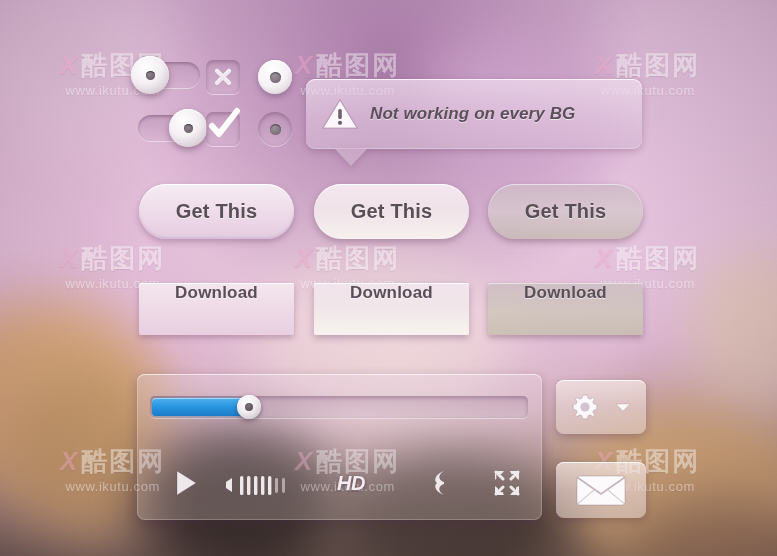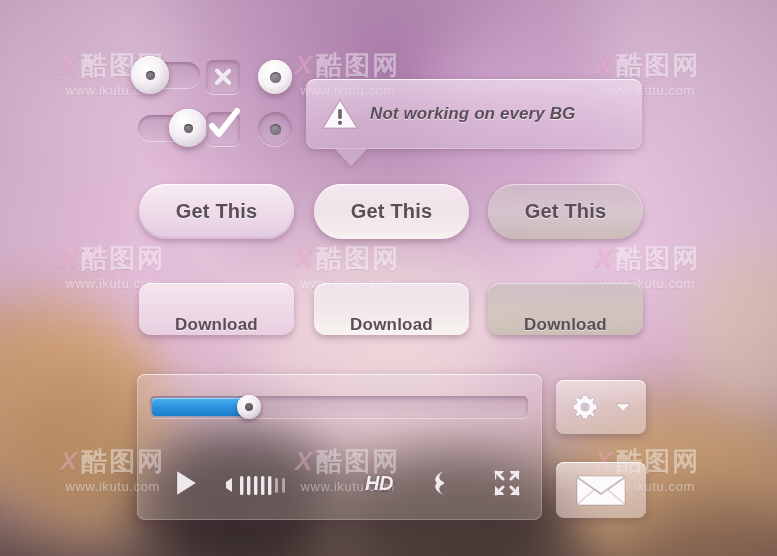--- a/index.html
+++ b/index.html
@@ -86,21 +86,21 @@
     font-size:20px;font-weight:bold;color:#5a4f57;letter-spacing:.2px;
     text-shadow:0 1px 0 rgba(255,255,255,.6);cursor:pointer;}
   .pill.v1{background:linear-gradient(180deg,#f6ecf3 0%,#eedbe9 52%,#e4cce1 100%);
     box-shadow:0 3px 6px rgba(95,55,90,.32), inset 0 1px 0 rgba(255,255,255,.95), inset 0 -2px 2px rgba(190,155,188,.35);}
   .pill.v2{background:linear-gradient(180deg,#f4e7ef 0%,#efe2e8 45%,#f7f1ef 100%);
     box-shadow:0 3px 7px rgba(95,55,90,.35), inset 0 1px 0 rgba(255,255,255,.95);}
   .pill.v3{background:linear-gradient(180deg, rgba(206,186,200,.85) 0%, rgba(214,200,205,.8) 50%, rgba(198,186,178,.8) 100%);
     box-shadow:0 3px 6px rgba(80,50,70,.35), inset 0 1px 0 rgba(255,255,255,.55);}
 
   
-  .rbtn{position:absolute;border-radius:12px;display:flex;align-items:flex-end;justify-content:center;
+  .rbtn{position:absolute;border-radius:2px;display:flex;align-items:flex-start;justify-content:center;
     font-size:17px;font-weight:bold;color:#5a4f57;letter-spacing:.2px;
     text-shadow:0 1px 0 rgba(255,255,255,.6);cursor:pointer;}
   .rbtn.v1{background:linear-gradient(180deg,#f4e6ee 0%,#eed9e6 55%,#e8cfe0 100%);
     box-shadow:0 3px 6px rgba(95,55,90,.32), inset 0 1px 0 rgba(255,255,255,.95);}
   .rbtn.v2{background:linear-gradient(180deg,#f2e3ec 0%,#f0e6e9 45%,#f8f3f0 100%);
     box-shadow:0 3px 7px rgba(95,55,90,.33), inset 0 1px 0 rgba(255,255,255,.95);}
   .rbtn.v3{background:linear-gradient(180deg, rgba(205,190,195,.85) 0%, rgba(206,198,186,.82) 55%, rgba(198,190,174,.82) 100%);
     box-shadow:0 3px 6px rgba(80,50,70,.33), inset 0 1px 0 rgba(255,255,255,.5);}
 
   
@@ -262,21 +262,21 @@
         <rect x="21" y="8" width="3.4" height="19" rx="1.5" fill="#f5f0f3" opacity=".95"></rect>
         <rect x="28" y="8" width="3.4" height="19" rx="1.5" fill="#f5f0f3" opacity=".95"></rect>
         <rect x="35" y="8" width="3.4" height="19" rx="1.5" fill="#f5f0f3" opacity=".95"></rect>
         <rect x="42" y="8" width="3.4" height="19" rx="1.5" fill="#f5f0f3" opacity=".95"></rect>
         <rect x="49" y="8" width="3.4" height="19" rx="1.5" fill="#f5f0f3" opacity=".95"></rect>
         <rect x="56" y="10" width="3.0" height="15" rx="1.4" fill="#f5f0f3" opacity=".55"></rect>
         <rect x="63" y="10" width="3.0" height="15" rx="1.4" fill="#f5f0f3" opacity=".5"></rect>
       </svg>
     </div>
 
-    <div class="picon hd" style="left:219px;top:95px;width:46px;height:28px;">
+    <div class="picon hd" style="left:191px;top:95px;width:46px;height:28px;">
       <span>HD</span>
     </div>
 
     <div class="picon" style="left:285px;top:93px;width:32px;height:32px;">
       <svg width="28" height="30" viewBox="0 0 28 30">
         <path d="M20 3 C12 6, 9 12, 13 15 C9 18, 12 24, 20 27 C12 22, 16 17, 20 16 L20 14 C16 13, 12 8, 20 3 Z" fill="#f5f0f3" opacity=".95"></path>
       </svg>
     </div>
 
     <div class="picon" style="left:355px;top:94px;width:30px;height:30px;">

